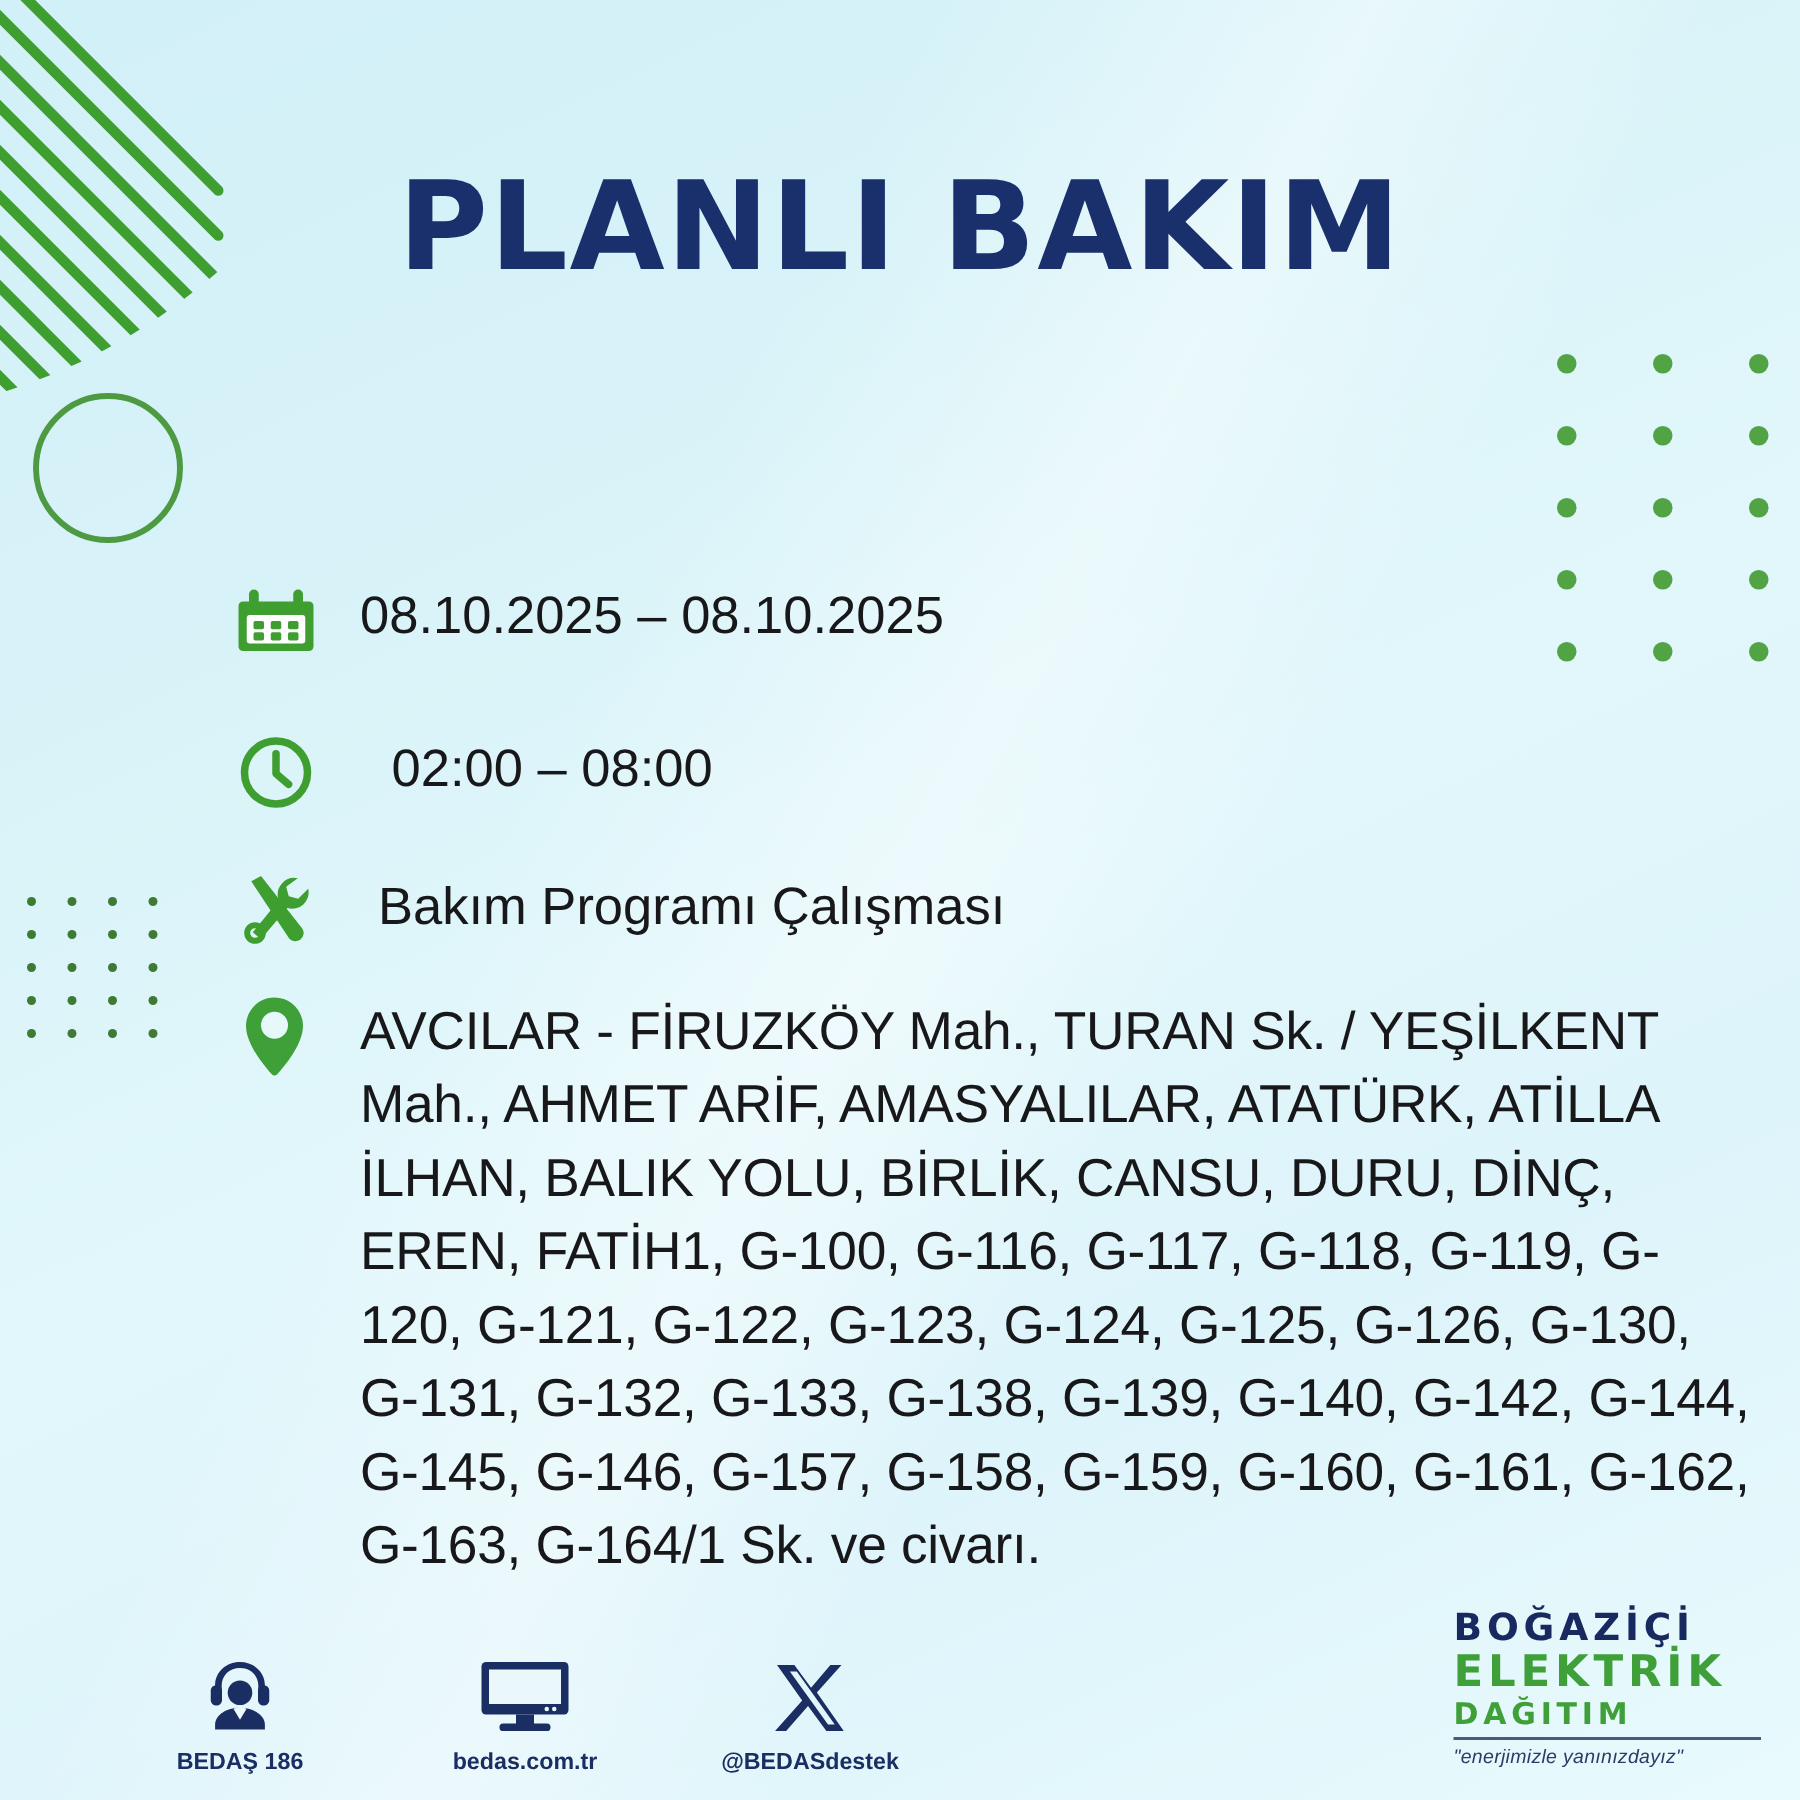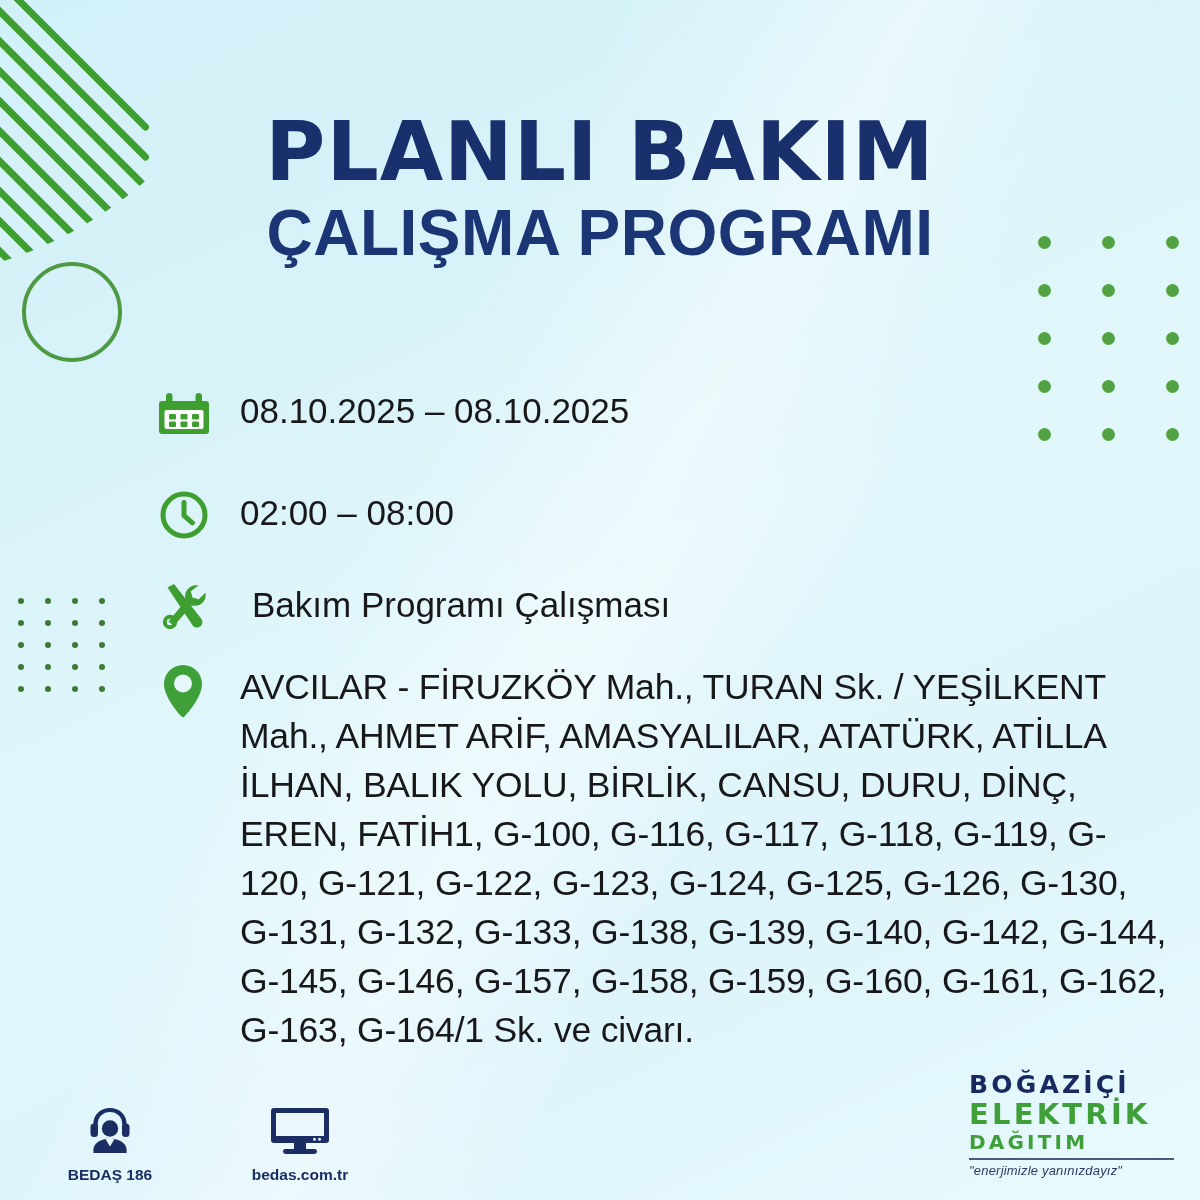--- a/index.html
+++ b/index.html
@@ -85,33 +85,33 @@
     width: 82px; flex: 0 0 82px;
     display: flex; justify-content: flex-start; align-items: flex-start;
     padding-top: 2px;
   }
   .row-txt {
     font-size: 35px; color: #18181a; line-height: 1.0;
     padding-top: 8px;
     font-family: "Liberation Sans", sans-serif;
   }
   #row-date { height: 102px; }
-  #row-time { height: 92px; }
+  #row-time { height: 92px; gap: 21px; }
   #row-work { height: 82px; gap: 12px; }
   #row-addr .row-txt {
     font-size: 35.5px; line-height: 49px; letter-spacing: -.2px;
     width: 930px; padding-top: 2px;
   }
 
   
   #footer {
     position: absolute; left: 0; bottom: 16px; width: 1200px;
     display: flex; align-items: flex-end;
   }
-  #contacts { display: flex; gap: 58px; padding-left: 44px; align-items: flex-end; }
+  #contacts { display: flex; gap: 58px; padding-left: 94px; align-items: flex-end; }
   .contact { width: 132px; text-align: center; }
   .contact .ci { height: 56px; display: flex; align-items: flex-end; justify-content: center; }
   .contact .cl {
     margin-top: 9px; font-size: 15.5px; font-weight: 700; color: #1b2e63;
     font-family: "Liberation Sans", sans-serif; white-space: nowrap;
   }
 
   #logo { position: absolute; right: 26px; bottom: 22px; text-align: left; width: 205px; margin-left: 29px; }
   .lg { font-weight: 800; letter-spacing: 3.2px; line-height: 1.0; font-family: "DejaVu Sans", sans-serif; }
   #lg1 { font-size: 25px; color: #17295e; }
@@ -183,21 +183,20 @@
       <span></span>
       <span></span>
       <span></span>
       <span></span>
       <span></span>
       <span></span>
     </div>
 
   <div id="header">
     <div id="title-main">PLANLI BAKIM</div>
-    <div id="title-sub">ÇALIŞMA PROGRAMI</div>
   </div>
 
   <div id="rows">
 
     <div class="row" id="row-date">
       <div class="row-ico">
         <svg width="52" height="52" viewBox="0 0 52 52" aria-hidden="true">
           <rect x="8" y="6" width="6.5" height="13" rx="3.2" fill="#3f9e30"></rect>
           <rect x="37.5" y="6" width="6.5" height="13" rx="3.2" fill="#3f9e30"></rect>
           <path d="M4 14h44a3 3 0 0 1 3 3v27a3 3 0 0 1-3 3H4a3 3 0 0 1-3-3V17a3 3 0 0 1 3-3z" fill="#3f9e30"></path>
@@ -278,20 +277,28 @@
               <circle cx="44.5" cy="34.3" r="1.5" fill="#eaf8fc"></circle>
               <circle cx="49.5" cy="34.3" r="1.5" fill="#eaf8fc"></circle>
               <rect x="24" y="38" width="12" height="7"></rect>
               <rect x="13" y="44" width="34" height="5" rx="2.4"></rect>
             </g>
           </svg>
         </div>
         <div class="cl">bedas.com.tr</div>
       </div>
 
+      <div class="contact">
+        <div class="ci">
+          <svg width="50" height="50" viewBox="0 0 50 50" aria-hidden="true">
+            <path d="M3 3h11.6l11.1 15.1L38.6 3H46L29.6 21.4 47.5 47H35.9L23.7 30.3 9.1 47H1.7l18.1-20.4L3 3zm8.6 4.3 25.4 35.4h4.5L16.2 7.3h-4.6z" fill="#1b2e63"></path>
+          </svg>
+        </div>
+        <div class="cl">@BEDASdestek</div>
+      </div>
 
     </div>
   </div>
 
   <div id="logo">
     <div class="lg" id="lg1">BOĞAZİÇİ</div>
     <div class="lg" id="lg2">ELEKTRİK</div>
     <div class="lg" id="lg3">DAĞITIM</div>
     <div id="lg-rule"></div>
     <div id="lg-tag">"enerjimizle yanınızdayız"</div>

